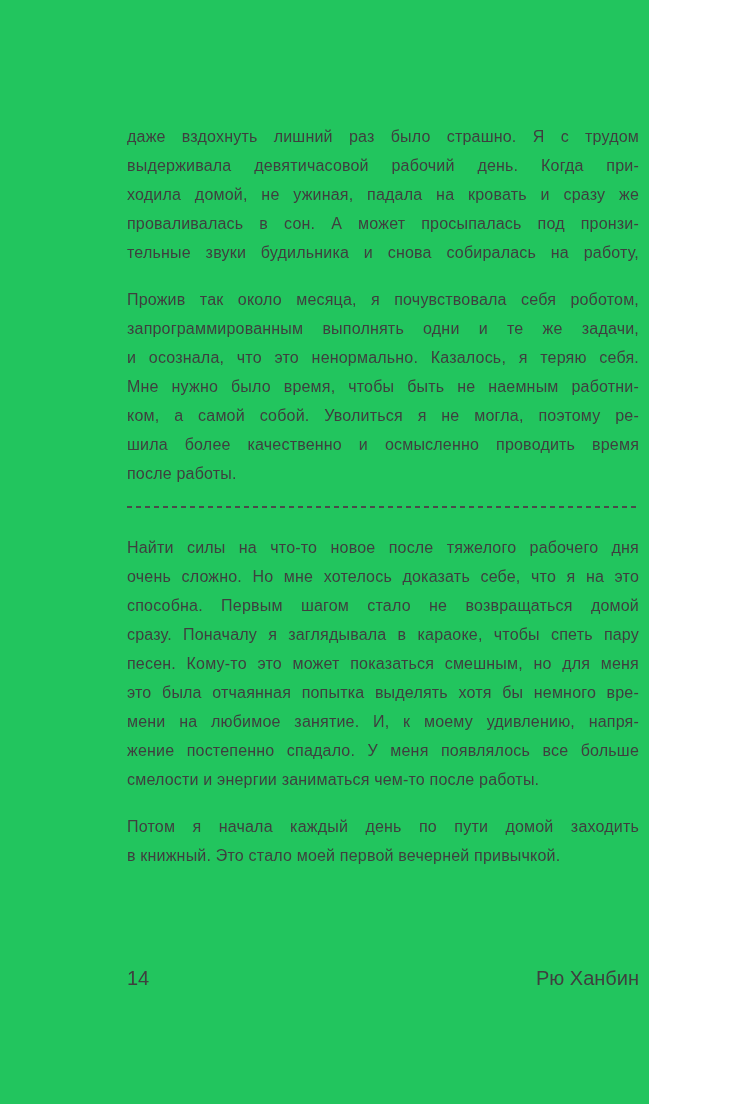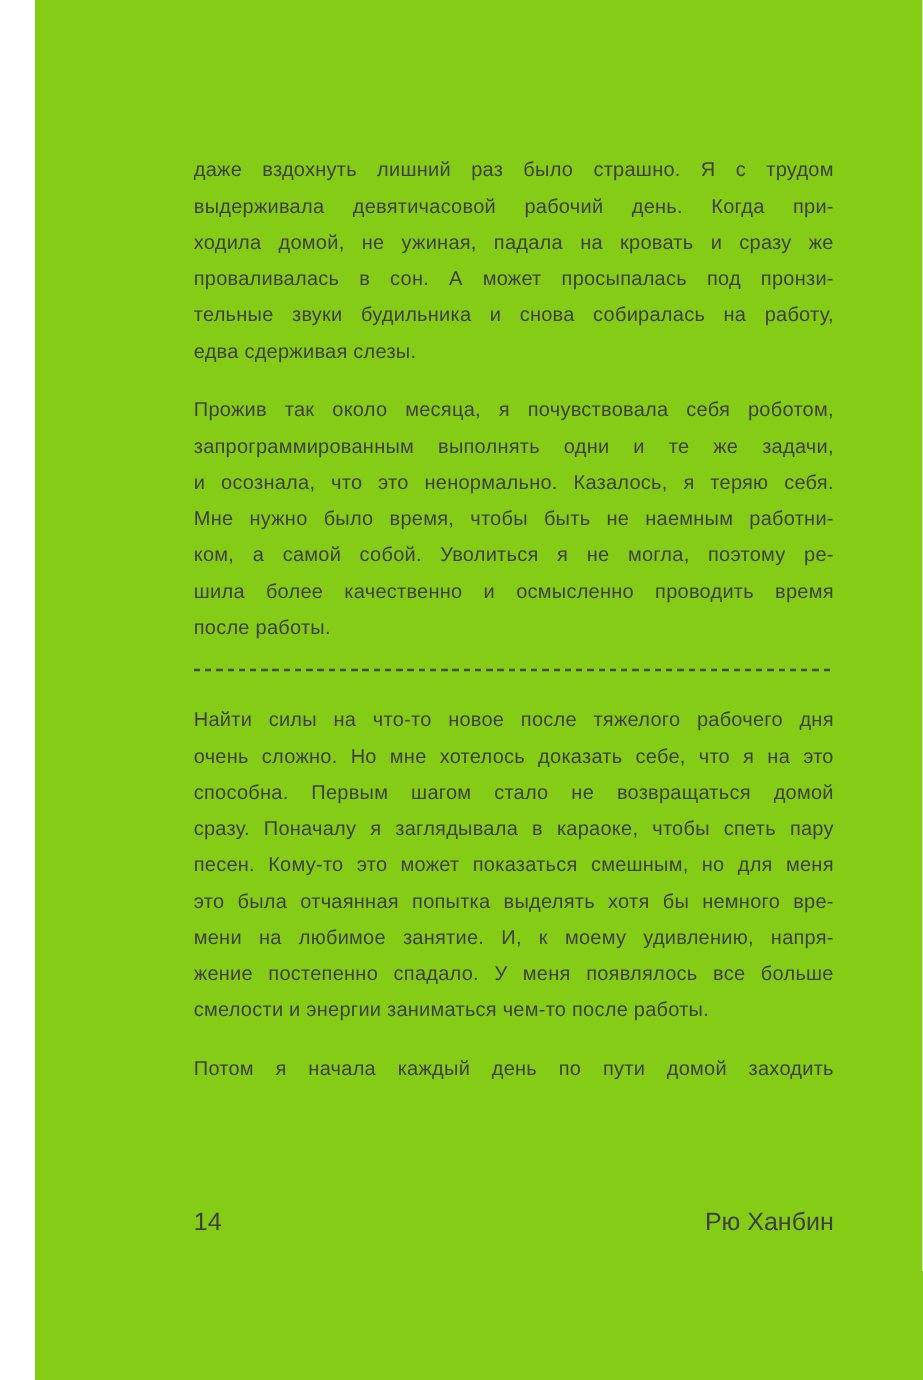--- a/index.html
+++ b/index.html
@@ -2,27 +2,26 @@
 <html lang="ru"><head>
 <meta charset="utf-8">
 <style>
   html, body {
     margin: 0;
     padding: 0;
     background: #ffffff;
   }
   .page {
     position: relative;
-    width: 710px;
+    width: 649px;
     height: 1104px;
-    background: #84cc16;
+    background: #22c55e;
     font-family: "Liberation Sans", sans-serif;
     color: #3f3f3f;
     overflow: hidden;
-    margin-left: 28px;
   }
   .content {
     position: absolute;
     left: 127px;
     top: 122px;
     width: 512px;
   }
   .paragraph {
     margin: 0 0 18px 0;
   }
@@ -74,21 +73,20 @@
 <div class="page">
   <main class="content">
 
     <div class="paragraphs">
         <div class="paragraph">
           <div class="line">даже вздохнуть лишний раз было страшно. Я с трудом</div>
           <div class="line">выдерживала девятичасовой рабочий день. Когда при-</div>
           <div class="line">ходила домой, не ужиная, падала на кровать и сразу же</div>
           <div class="line">проваливалась в сон. А может просыпалась под пронзи-</div>
           <div class="line">тельные звуки будильника и снова собиралась на работу,</div>
-          <div class="line last">едва сдерживая слезы.</div>
         </div>
         <div class="paragraph">
           <div class="line">Прожив так около месяца, я почувствовала себя роботом,</div>
           <div class="line">запрограммированным выполнять одни и те же задачи,</div>
           <div class="line">и осознала, что это ненормально. Казалось, я теряю себя.</div>
           <div class="line">Мне нужно было время, чтобы быть не наемным работни-</div>
           <div class="line">ком, а самой собой. Уволиться я не могла, поэтому ре-</div>
           <div class="line">шила более качественно и осмысленно проводить время</div>
           <div class="line last">после работы.</div>
         </div>
@@ -104,20 +102,21 @@
           <div class="line">способна. Первым шагом стало не возвращаться домой</div>
           <div class="line">сразу. Поначалу я заглядывала в караоке, чтобы спеть пару</div>
           <div class="line">песен. Кому-то это может показаться смешным, но для меня</div>
           <div class="line">это была отчаянная попытка выделять хотя бы немного вре-</div>
           <div class="line">мени на любимое занятие. И, к моему удивлению, напря-</div>
           <div class="line">жение постепенно спадало. У меня появлялось все больше</div>
           <div class="line last">смелости и энергии заниматься чем-то после работы.</div>
         </div>
         <div class="paragraph">
           <div class="line">Потом я начала каждый день по пути домой заходить</div>
+          <div class="line last">в книжный. Это стало моей первой вечерней привычкой.</div>
         </div>
       </div>
 
   </main>
 
   <footer class="footer">
     <span class="page-number">14</span>
     <span class="author">Рю Ханбин</span>
   </footer>
 </div>

